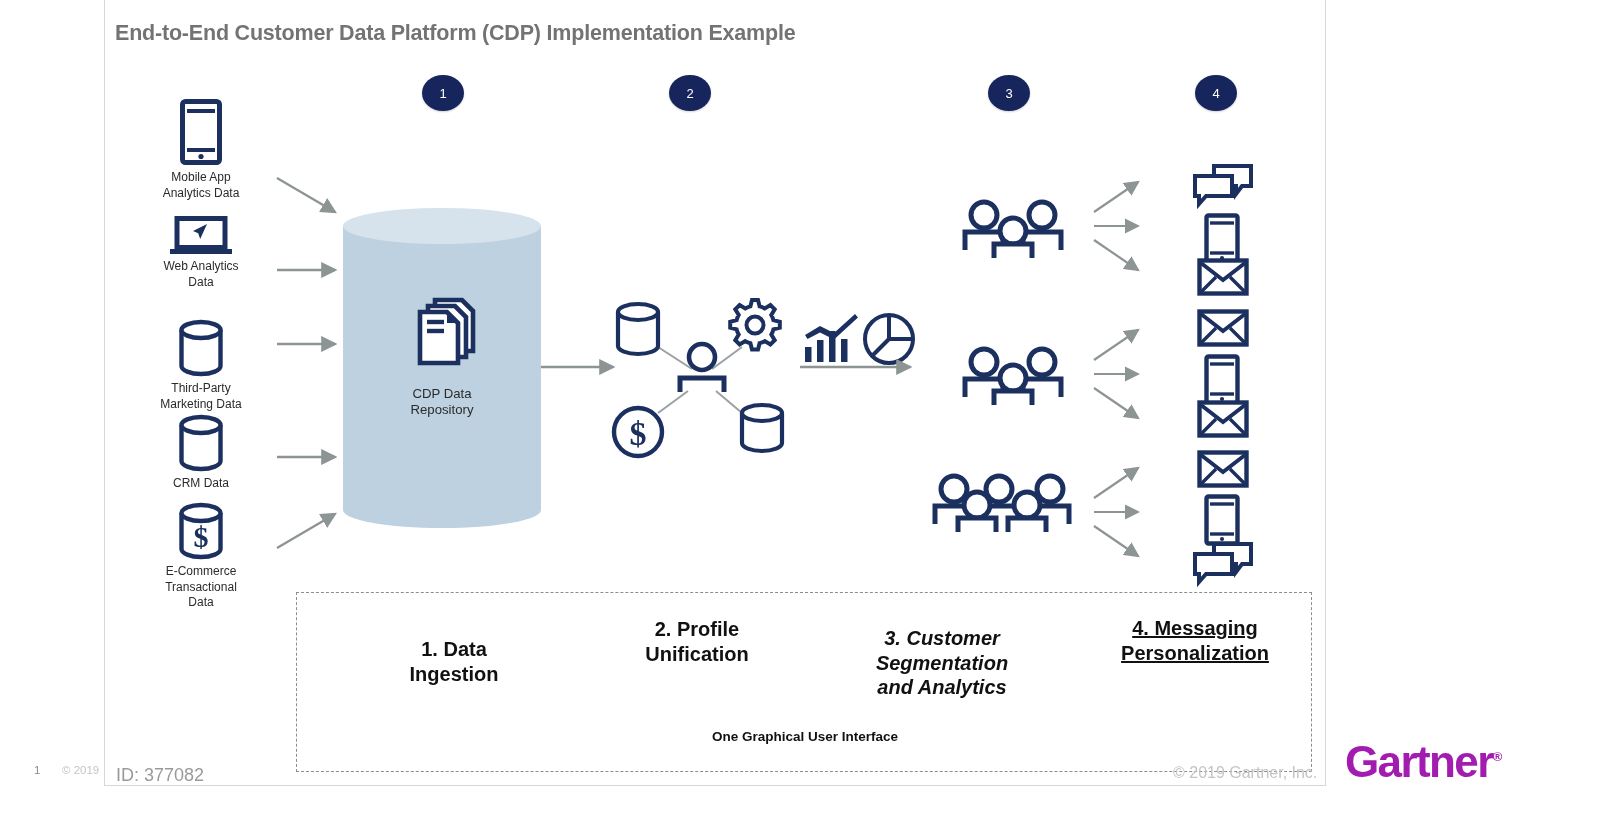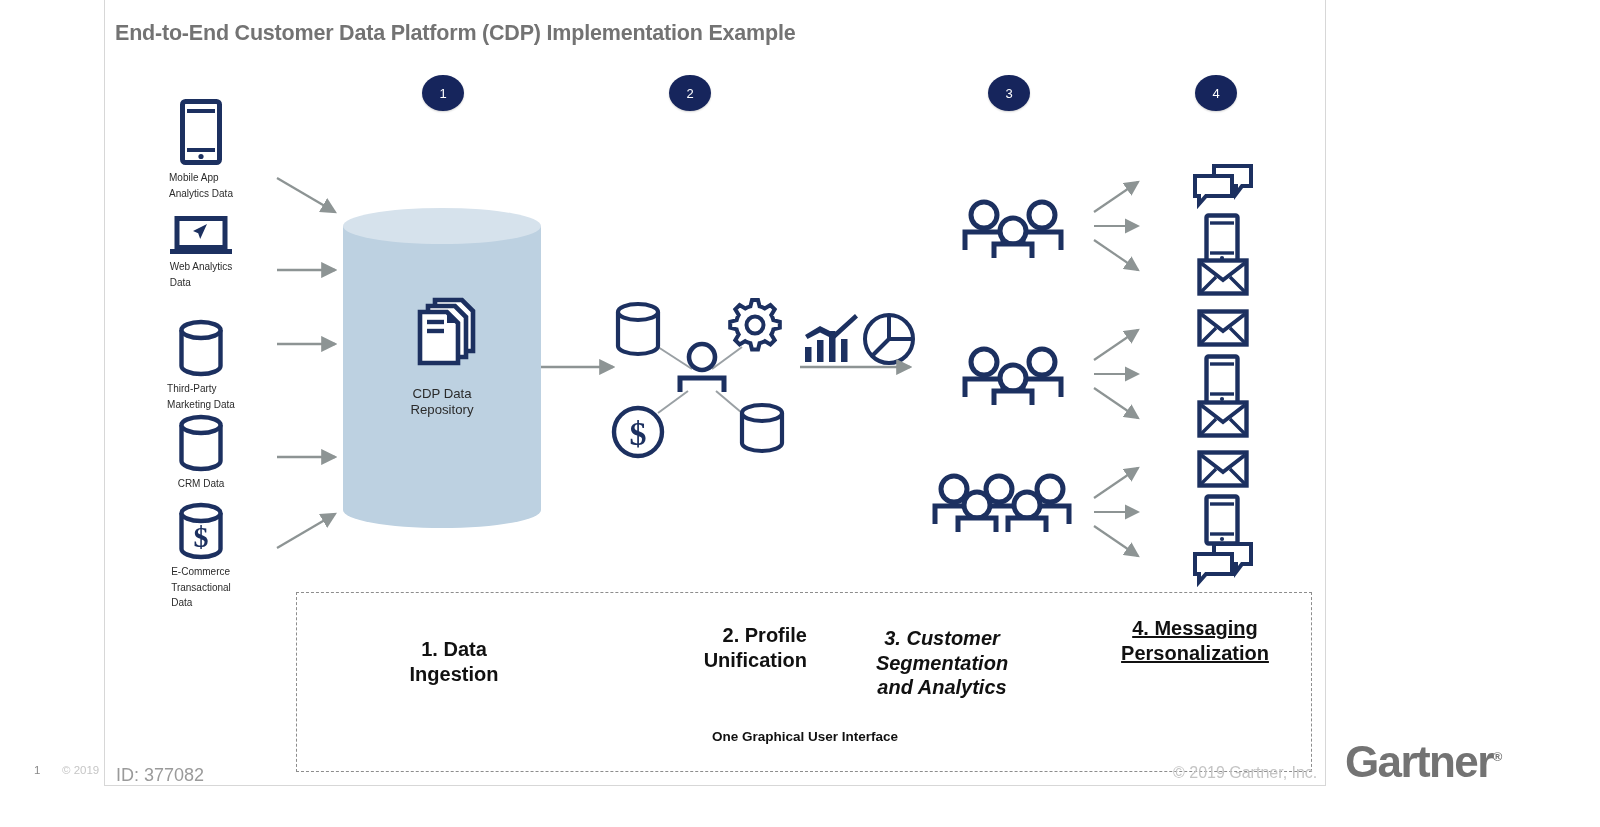--- a/index.html
+++ b/index.html
@@ -10,21 +10,21 @@
   #slide-panel{left:104px;top:0;width:1222px;height:786px;background:#ffffff;border:1px solid #d7d7d7;border-top:none;box-sizing:border-box;}
 
   
   #page-title{left:115px;top:21px;font-size:21.5px;font-weight:bold;color:#737373;letter-spacing:-.2px;white-space:nowrap;}
 
   
   .step-badge{width:42px;height:36px;border-radius:50%;background:#16255c;color:#ffffff;font-size:13px;display:flex;align-items:center;justify-content:center;box-shadow:0 1px 2px rgba(0,0,0,.18);}
 
   
   .src-item{width:150px;display:flex;flex-direction:column;align-items:center;}
-  .src-label{margin-top:5px;font-size:10px;line-height:15.5px;color:#2b2b2b;text-align:left;}
+  .src-label{margin-top:5px;font-size:12px;line-height:15.5px;color:#2b2b2b;text-align:center;}
 
   
   .ico{display:block;}
 
   
   #cdp-cyl{left:343px;top:208px;width:198px;height:320px;}
   #cdp-cyl .body{position:absolute;left:0;top:18px;width:198px;height:284px;background:#bdd1e1;}
   #cdp-cyl .top{position:absolute;left:0;top:0;width:198px;height:36px;border-radius:50%;background:#d6e2ec;}
   #cdp-cyl .bot{position:absolute;left:0;bottom:0;width:198px;height:36px;border-radius:50%;background:#bdd1e1;}
   #cdp-label{position:absolute;left:0;top:178px;width:198px;text-align:center;font-size:13.2px;line-height:15.5px;color:#2b2b2b;}
@@ -32,21 +32,21 @@
   
   #gui-box{left:296px;top:592px;width:1016px;height:180px;border:1.4px dashed #8d8d8d;box-sizing:border-box;}
   .stage-lbl{position:absolute;text-align:center;font-size:20px;line-height:24.5px;font-weight:bold;color:#111111;}
   #gui-sub{position:absolute;left:0;top:136px;width:1016px;text-align:center;font-size:13.5px;font-weight:bold;color:#111;}
 
   
   #pg-num{left:34px;top:764px;font-size:11.5px;color:#8a8a8a;}
   #copy-left{left:62px;top:764px;font-size:11.5px;color:#c6c6c6;}
   #doc-id{left:116px;top:765px;font-size:18px;color:#9a9a9a;}
   #copy-right{left:1173px;top:764px;font-size:16px;color:#c4c4c4;}
-  #gartner-logo{left:1345px;top:737px;font-size:44px;font-weight:bold;letter-spacing:-1.6px;color:#737373;font-family:"Liberation Sans",sans-serif;}
+  #gartner-logo{left:1345px;top:737px;font-size:44px;font-weight:bold;letter-spacing:-1.6px;color:#a21caf;font-family:"Liberation Sans",sans-serif;}
   #gartner-logo sup{font-size:13px;vertical-align:super;letter-spacing:0;}
 
   svg{overflow:visible;}
 </style>
 </head>
 <body>
 
 <div class="abs" id="pg-num">1</div>
 <div class="abs" id="copy-left">© 2019</div>
 
@@ -380,21 +380,21 @@
       <path d="M3 13 h37 v20 h-26 l-7 8 v-8 h-4 z" fill="#fff" stroke="#1c3060" stroke-width="4"></path>
     </svg>
   </span>
 </div>
 
 <div class="abs" id="gui-box">
   <div class="stage-lbl" style="left:52px;top:44px;width:210px;">
     <div>1. Data</div>
     <div>Ingestion</div>
   </div>
-  <div class="stage-lbl" style="left:290px;top:30px;width:220px;text-align:right;">
+  <div class="stage-lbl" style="left:290px;top:24px;width:220px;">
     <div>2. Profile</div>
     <div>Unification</div>
   </div>
   <div class="stage-lbl" style="left:535px;top:33px;width:220px;font-style:italic;">
     <div>3. Customer</div>
     <div>Segmentation</div>
     <div>and Analytics</div>
   </div>
   <div class="stage-lbl" style="left:783px;top:23px;width:230px;text-decoration:underline;">
     <div>4. Messaging</div>

